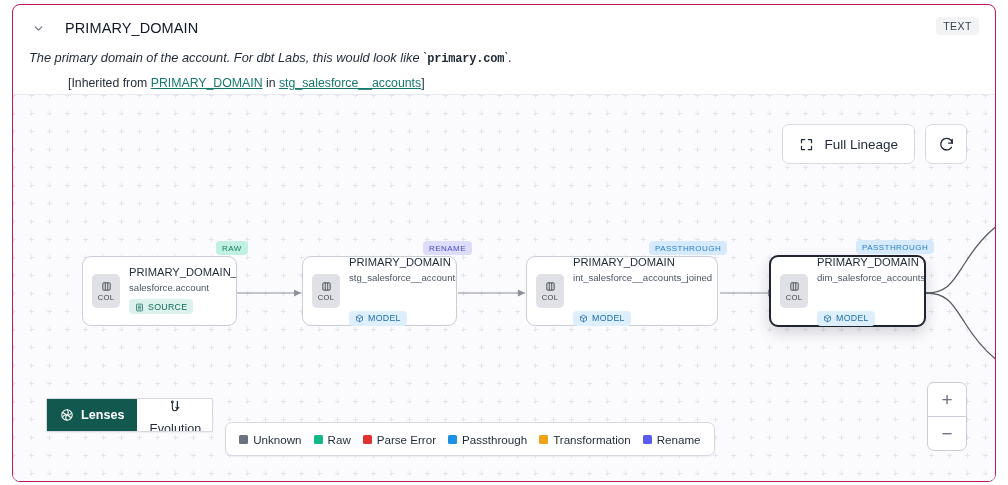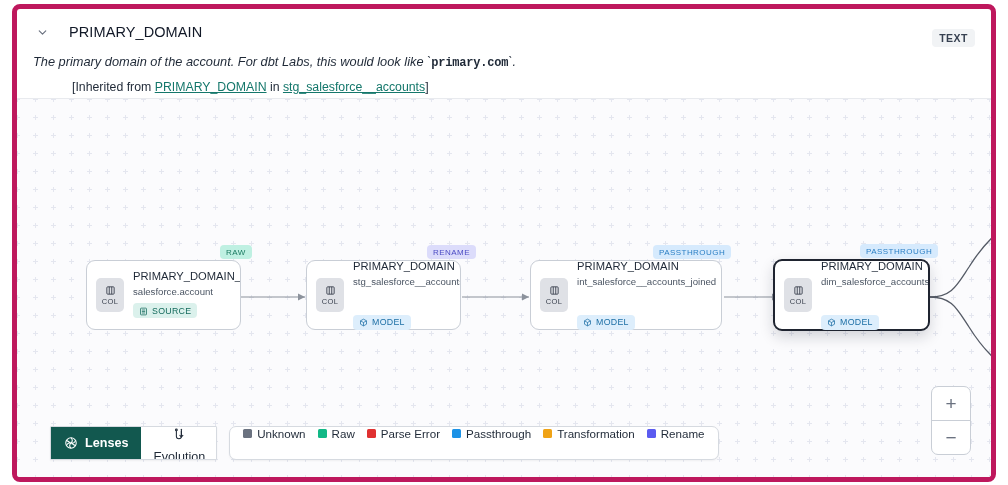--- a/index.html
+++ b/index.html
@@ -8,42 +8,42 @@
     background: #ffffff;
     font-family: "Liberation Sans", sans-serif;
     overflow: hidden;
   }
 
   .panel {
     position: absolute;
     left: 12px; top: 4px;
     width: 984px; height: 478px;
     background: #ffffff;
-    border: 5px solid #be185d;
+    border: 1px solid #be185d;
     border-radius: 8px;
     overflow: hidden;
   }
 
   
   .hdr { position: relative; padding: 12px 16px 0 16px; height: 88px; }
   .hdr-row { display: flex; align-items: center; height: 22px; }
   .chev {
     width: 18px; height: 18px; margin-right: 18px;
     display: flex; align-items: center; justify-content: center;
     color: #6b7280; cursor: pointer;
   }
   .chev svg { display: block; }
   .title {
     font-size: 14.5px; color: #111827; letter-spacing: .1px;
   }
   .badge-text {
-    position: absolute; right: 16px; top: 20px;
+    position: absolute; right: 16px; top: 12px;
     background: #f1f3f5; color: #374151;
     font-size: 10.5px; letter-spacing: .5px;
-    padding: 3px 7px; border-radius: 4px; font-weight: bold;
+    padding: 3px 7px; border-radius: 4px;
   }
   .desc {
     margin-top: 10px;
     font-size: 12.8px; font-style: italic; color: #1f2937;
     line-height: 1.35;
   }
   .desc code {
     font-family: "Liberation Mono", monospace;
     font-style: normal; font-weight: bold; font-size: 12px;
     letter-spacing: -.2px;
@@ -152,23 +152,23 @@
   }
   .seg .lenses {
     background: #12584f; color: #fff; display: flex; align-items: center;
     gap: 7px; padding: 0 13px; font-size: 12.6px; font-weight: bold; cursor: pointer;
   }
   .seg .evo {
     display: flex; align-items: center; gap: 8px; padding: 0 11px 0 12px;
     font-size: 12.6px; color: #1f2937; cursor: pointer; flex-direction: column;
   }
   .legend {
-    display: flex; align-items: flex-start; gap: 12px; height: 34px;
+    display: flex; align-items: center; gap: 12px; height: 34px;
     background: #fff; border: 1px solid #d6dae0; border-radius: 7px;
-    padding: 0 13px; box-shadow: 0 1px 2px rgba(0,0,0,.05);
+    padding: 0 13px; box-shadow: 0 1px 2px rgba(0,0,0,.05); margin-top: 24px;
   }
   .lg-item { display: flex; align-items: center; gap: 5px; font-size: 11.6px; color: #1f2937; }
   .sw { width: 9px; height: 9px; border-radius: 1.5px; flex: none; }
 </style>
 </head>
 <body>
 
 <div class="panel">
 
   <div class="hdr">
@@ -295,20 +295,38 @@
           <span class="n-badge b-model">
             <svg width="9" height="9" viewBox="0 0 24 24" fill="none" stroke="currentColor" stroke-width="2" stroke-linejoin="round">
                 <path d="M12 3l8 4.5v9L12 21l-8-4.5v-9z"></path>
                 <path d="M12 12l8-4.5M12 12v9M12 12L4 7.5"></path>
               </svg>
             <span>MODEL</span>
           </span>
         </div>
       </div>
 
+      <div class="ctl-row">
+        <div class="btn btn-lineage">
+          <span class="icon">
+            <svg width="15" height="15" viewBox="0 0 24 24" fill="none" stroke="#1f2937" stroke-width="2" stroke-linecap="round" stroke-linejoin="round">
+                <path d="M4 9V4h5M20 9V4h-5M4 15v5h5M20 15v5h-5"></path>
+              </svg>
+          </span>
+          <span class="lbl">Full Lineage</span>
+        </div>
+        <div class="btn btn-refresh">
+          <span class="icon">
+            <svg width="17" height="17" viewBox="0 0 24 24" fill="none" stroke="#1f2937" stroke-width="1.9" stroke-linecap="round" stroke-linejoin="round">
+                <path d="M20 5v5h-5"></path>
+                <path d="M20.2 10A8.2 8.2 0 1 0 19 16"></path>
+              </svg>
+          </span>
+        </div>
+      </div>
 
       <div class="zoomctl">
         <div>+</div>
         <div class="sep"></div>
         <div>−</div>
       </div>
 
       <div class="bottom">
         <div class="seg">
           <div class="lenses">

